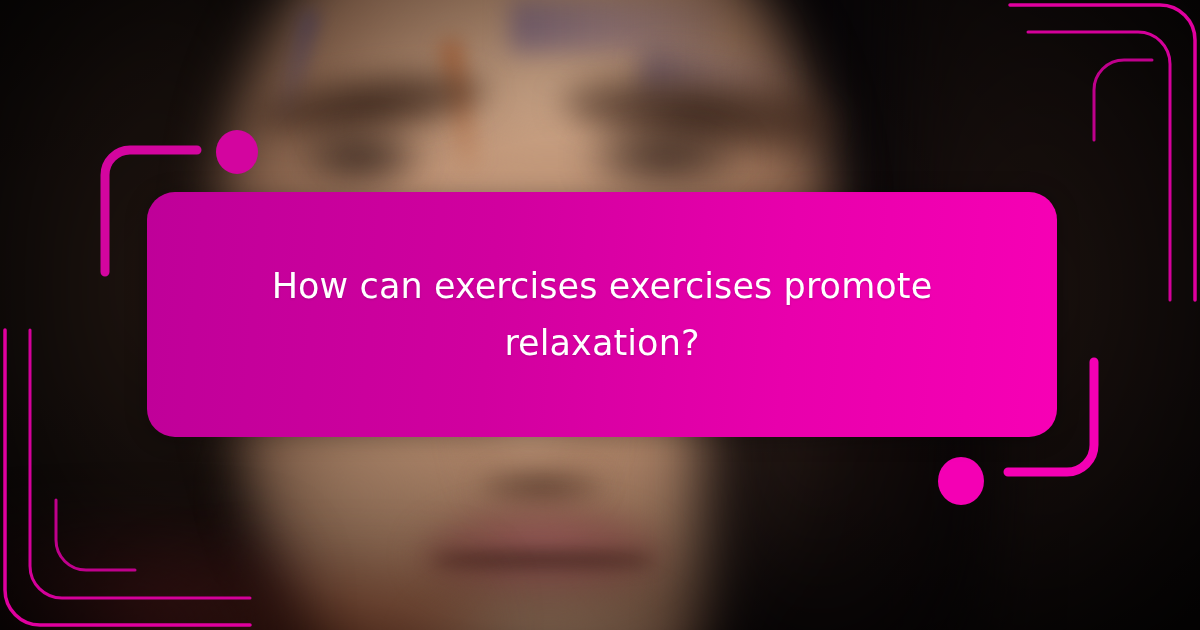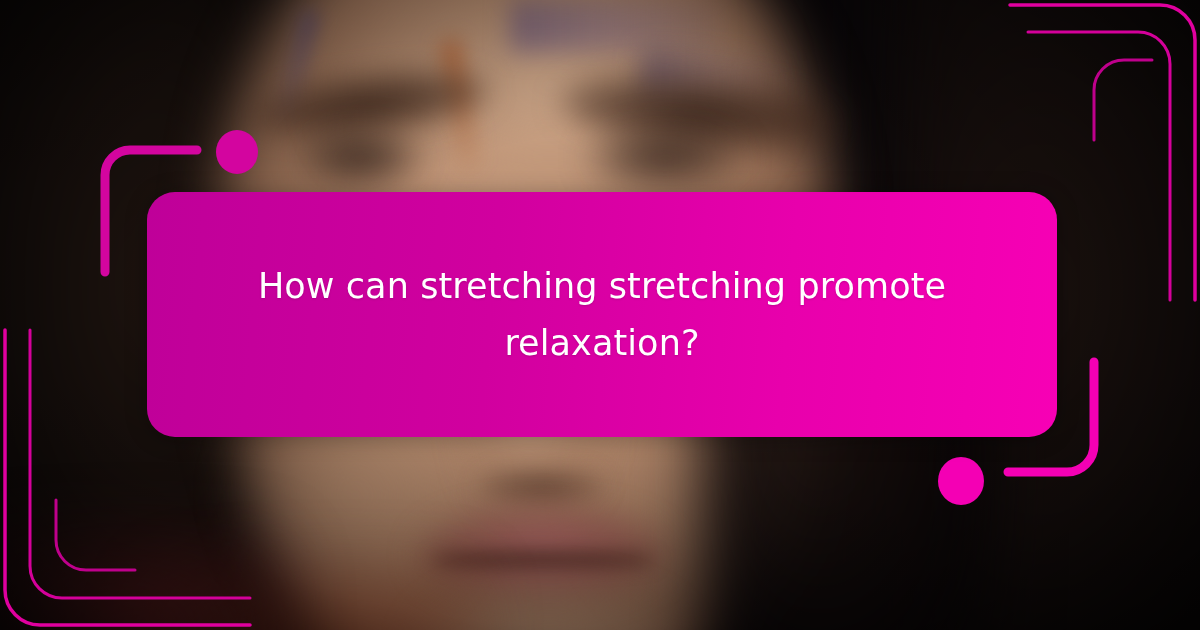--- a/index.html
+++ b/index.html
@@ -371,16 +371,16 @@
 
   <svg class="accent-svg" viewBox="0 0 1200 630" fill="none">
     <path d="M 197 150 H 130 A 25 25 0 0 0 105 175 V 272" stroke="#d3059f" stroke-width="9" stroke-linecap="round"></path>
     <path d="M 1094 362 V 445 A 27 27 0 0 1 1067 472 H 1008" stroke="#f400b4" stroke-width="9" stroke-linecap="round"></path>
   </svg>
 
   <div class="dot dot-tl"></div>
   <div class="dot dot-br"></div>
 
   <div class="card">
-    <p class="card-text">How can stretching stretching promote relaxation?</p>
+    <p class="card-text">How can exercises exercises promote relaxation?</p>
   </div>
 
 </div>
 
 </body></html>

